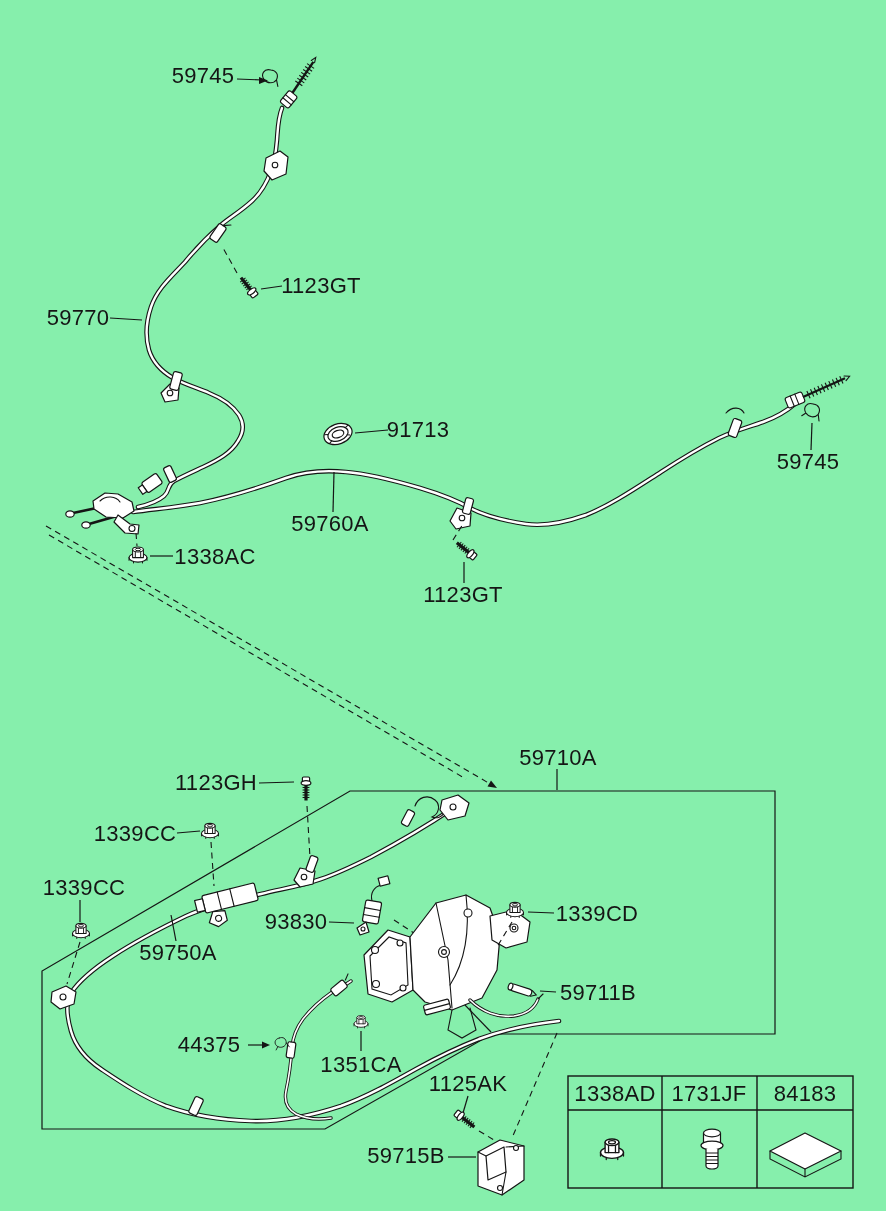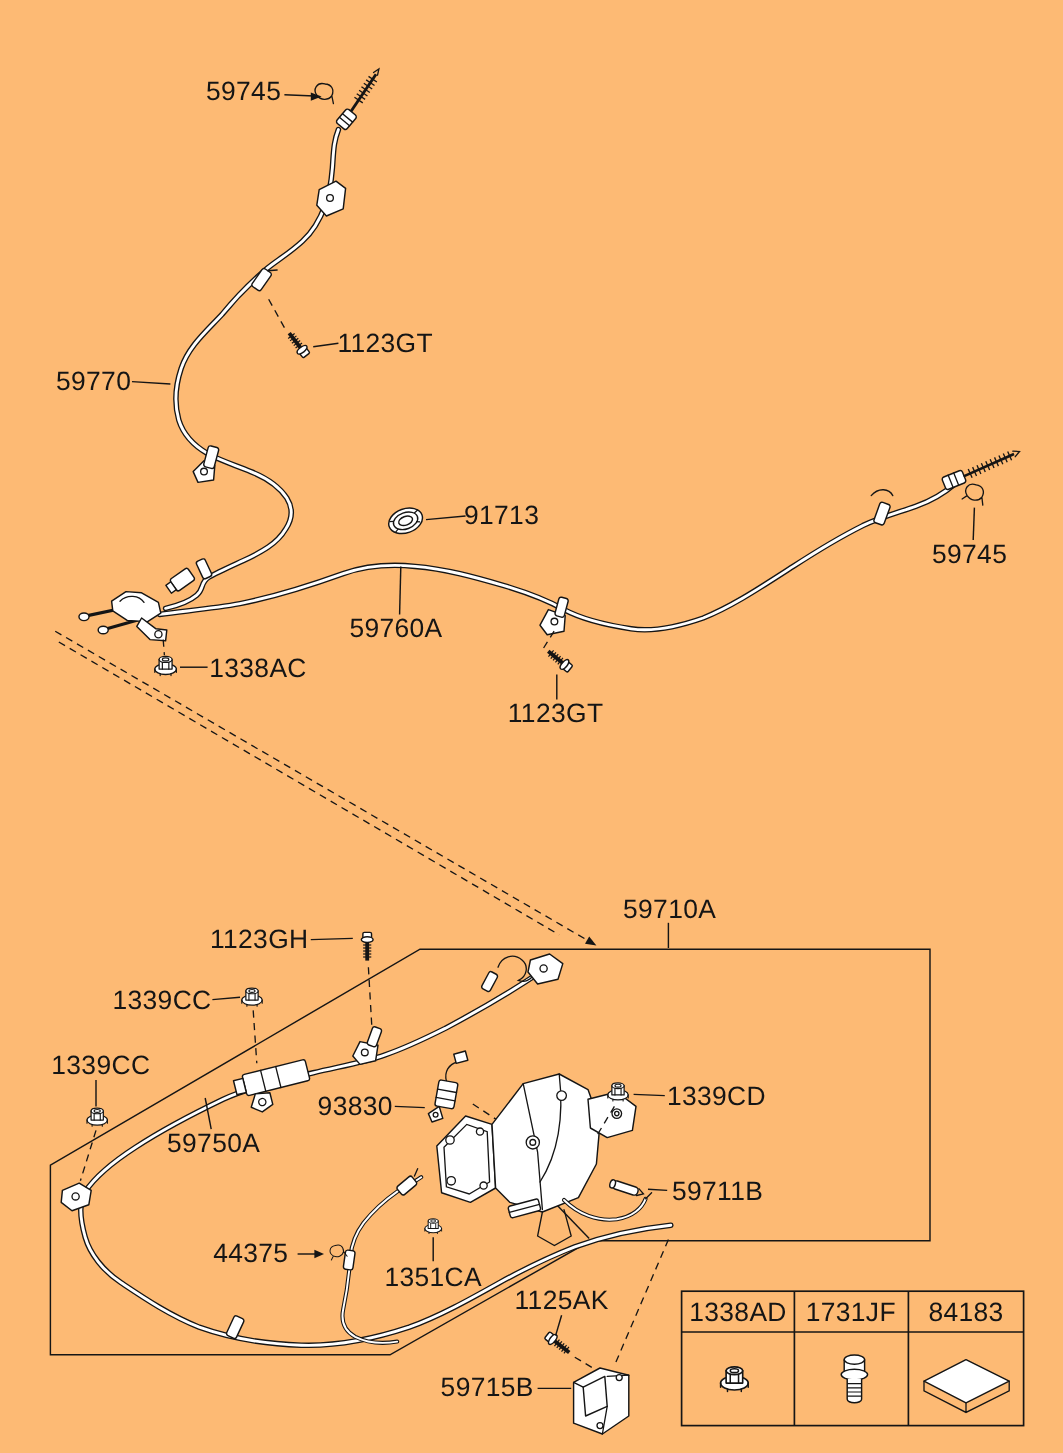--- a/index.html
+++ b/index.html
@@ -1,16 +1,16 @@
 <!DOCTYPE html>
 <html><head>
 <meta charset="utf-8">
 <style>
   html,body{margin:0;padding:0;background:#fff;}
-  #stage{position:relative;width:886px;height:1211px;background:#fdba74;overflow:hidden;text-decoration:underline;}
+  #stage{position:relative;width:886px;height:1211px;background:#86efac;overflow:hidden;text-decoration:underline;}
   svg{display:block;}
   text.lbl{font-family:"Liberation Sans",sans-serif;font-size:22px;fill:#151515;letter-spacing:.3px;}
   .lead{stroke:#151515;stroke-width:1.2;fill:none;}
   .dash{stroke:#151515;stroke-width:1.1;fill:none;stroke-dasharray:6 4.5;}
   .tubeO{stroke:#151515;stroke-width:4.6;fill:none;stroke-linecap:round;stroke-linejoin:round;}
   .tubeI{stroke:#ffffff;stroke-width:2.4;fill:none;stroke-linecap:round;stroke-linejoin:round;}
   .thinO{stroke:#151515;stroke-width:3.4;fill:none;stroke-linecap:round;}
   .thinI{stroke:#ffffff;stroke-width:1.6;fill:none;stroke-linecap:round;}
   .part{stroke:#151515;stroke-width:1.2;fill:#ffffff;stroke-linejoin:round;}
   .partl{stroke:#151515;stroke-width:1.1;fill:none;stroke-linecap:round;}

